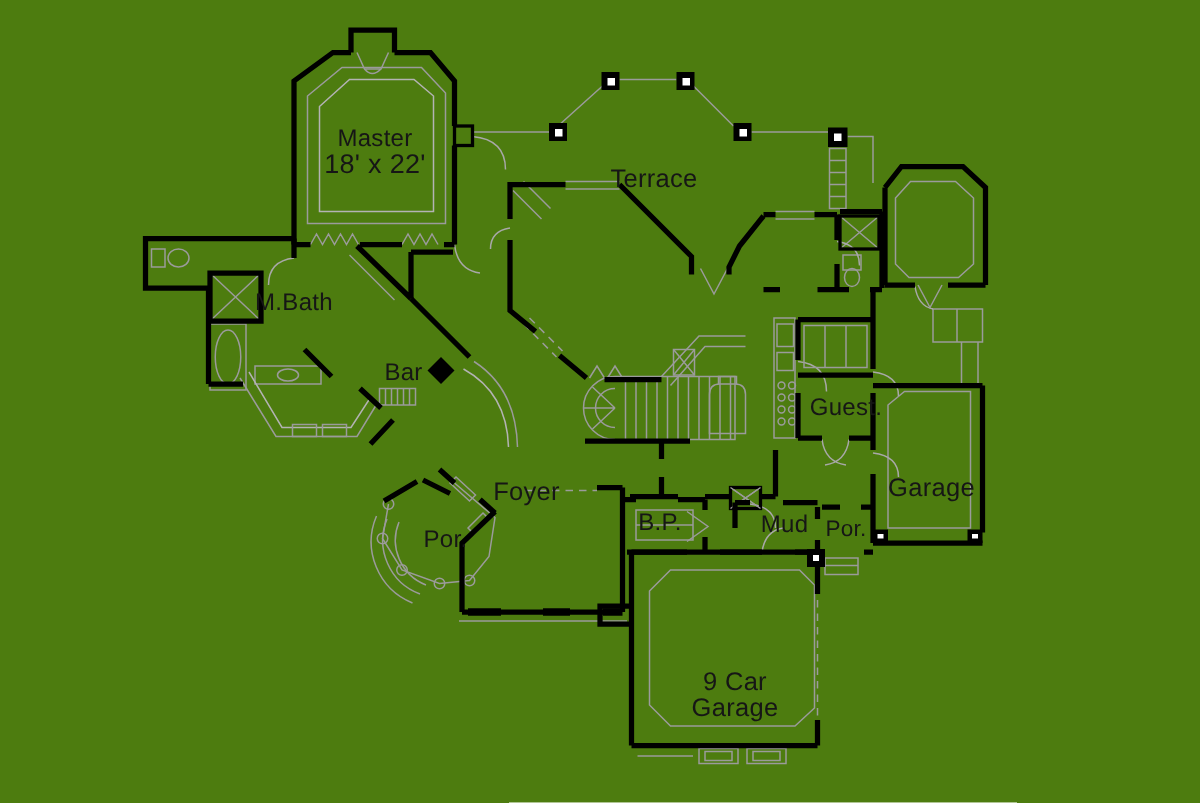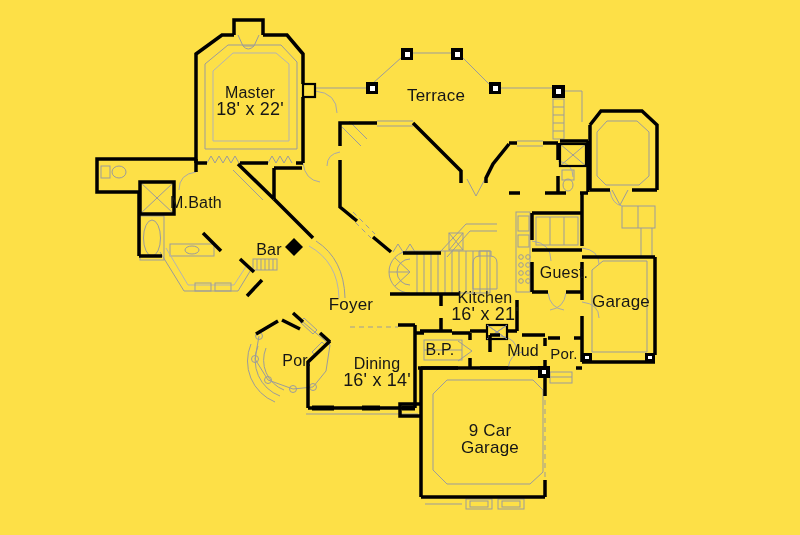--- a/index.html
+++ b/index.html
@@ -1,27 +1,27 @@
 <!DOCTYPE html>
 <html><head>
 <meta charset="utf-8">
 <style>
   html,body{margin:0;padding:0;background:#ffffff;}
   .plan{
-    position:relative;width:800px;height:535px;background:#fde047;
+    position:relative;width:800px;height:535px;background:#4d7c0f;
     font-family:"Liberation Sans", sans-serif;overflow:hidden;
   }
   .plan svg{position:absolute;left:0;top:0;}
   .lbl{
     position:absolute;transform:translate(-50%,-50%);
     color:#161616;font-size:16px;line-height:17px;letter-spacing:.2px;
     white-space:nowrap;text-align:center;
   }
   .lbl .dims{font-size:18px;}
-  .lbl.big{font-size:17px;}
+  .lbl.big{font-size:17px;margin-top:24px;}
   .thin{stroke:#9b9b9b;stroke-width:1;fill:none;}
   .thin2{stroke:#b3b3b3;stroke-width:1;fill:none;}
   .arc{stroke:#a8a8a8;stroke-width:1;fill:none;}
   .dash{stroke:#9b9b9b;stroke-width:1;fill:none;stroke-dasharray:5 4;}
   .wall{stroke:#000000;stroke-width:3.5;fill:none;stroke-linecap:butt;}
   .wallthick{stroke:#000000;stroke-width:5;fill:none;}
   .fixw{stroke:#000000;stroke-width:2.2;fill:none;}
 </style>
 </head>
 <body>
@@ -236,33 +236,25 @@
 
 
   <div class="lbl" style="left:196px;top:202px">M.Bath</div>
 
   <div class="lbl" style="left:269px;top:249px">Bar</div>
 
   <div class="lbl" style="left:564px;top:272px">Guest.</div>
 
   <div class="lbl big" style="left:621px;top:301px">Garage</div>
 
-  <div class="lbl" style="left:485px;top:306px">
-    <div>Kitchen</div>
-    <div class="dims">16' x 21'</div>
-  </div>
 
   <div class="lbl big" style="left:351px;top:304px">Foyer</div>
 
   <div class="lbl" style="left:297px;top:360px">Por.</div>
 
-  <div class="lbl" style="left:377px;top:372px">
-    <div>Dining</div>
-    <div class="dims">16' x 14'</div>
-  </div>
 
   <div class="lbl" style="left:440px;top:349px">B.P.</div>
 
   <div class="lbl" style="left:523px;top:350px">Mud</div>
 
   <div class="lbl" style="left:564px;top:353px;font-size:15px">Por.</div>
 
   <div class="lbl big" style="left:490px;top:439px">
     <div>9 Car</div>
     <div>Garage</div>

